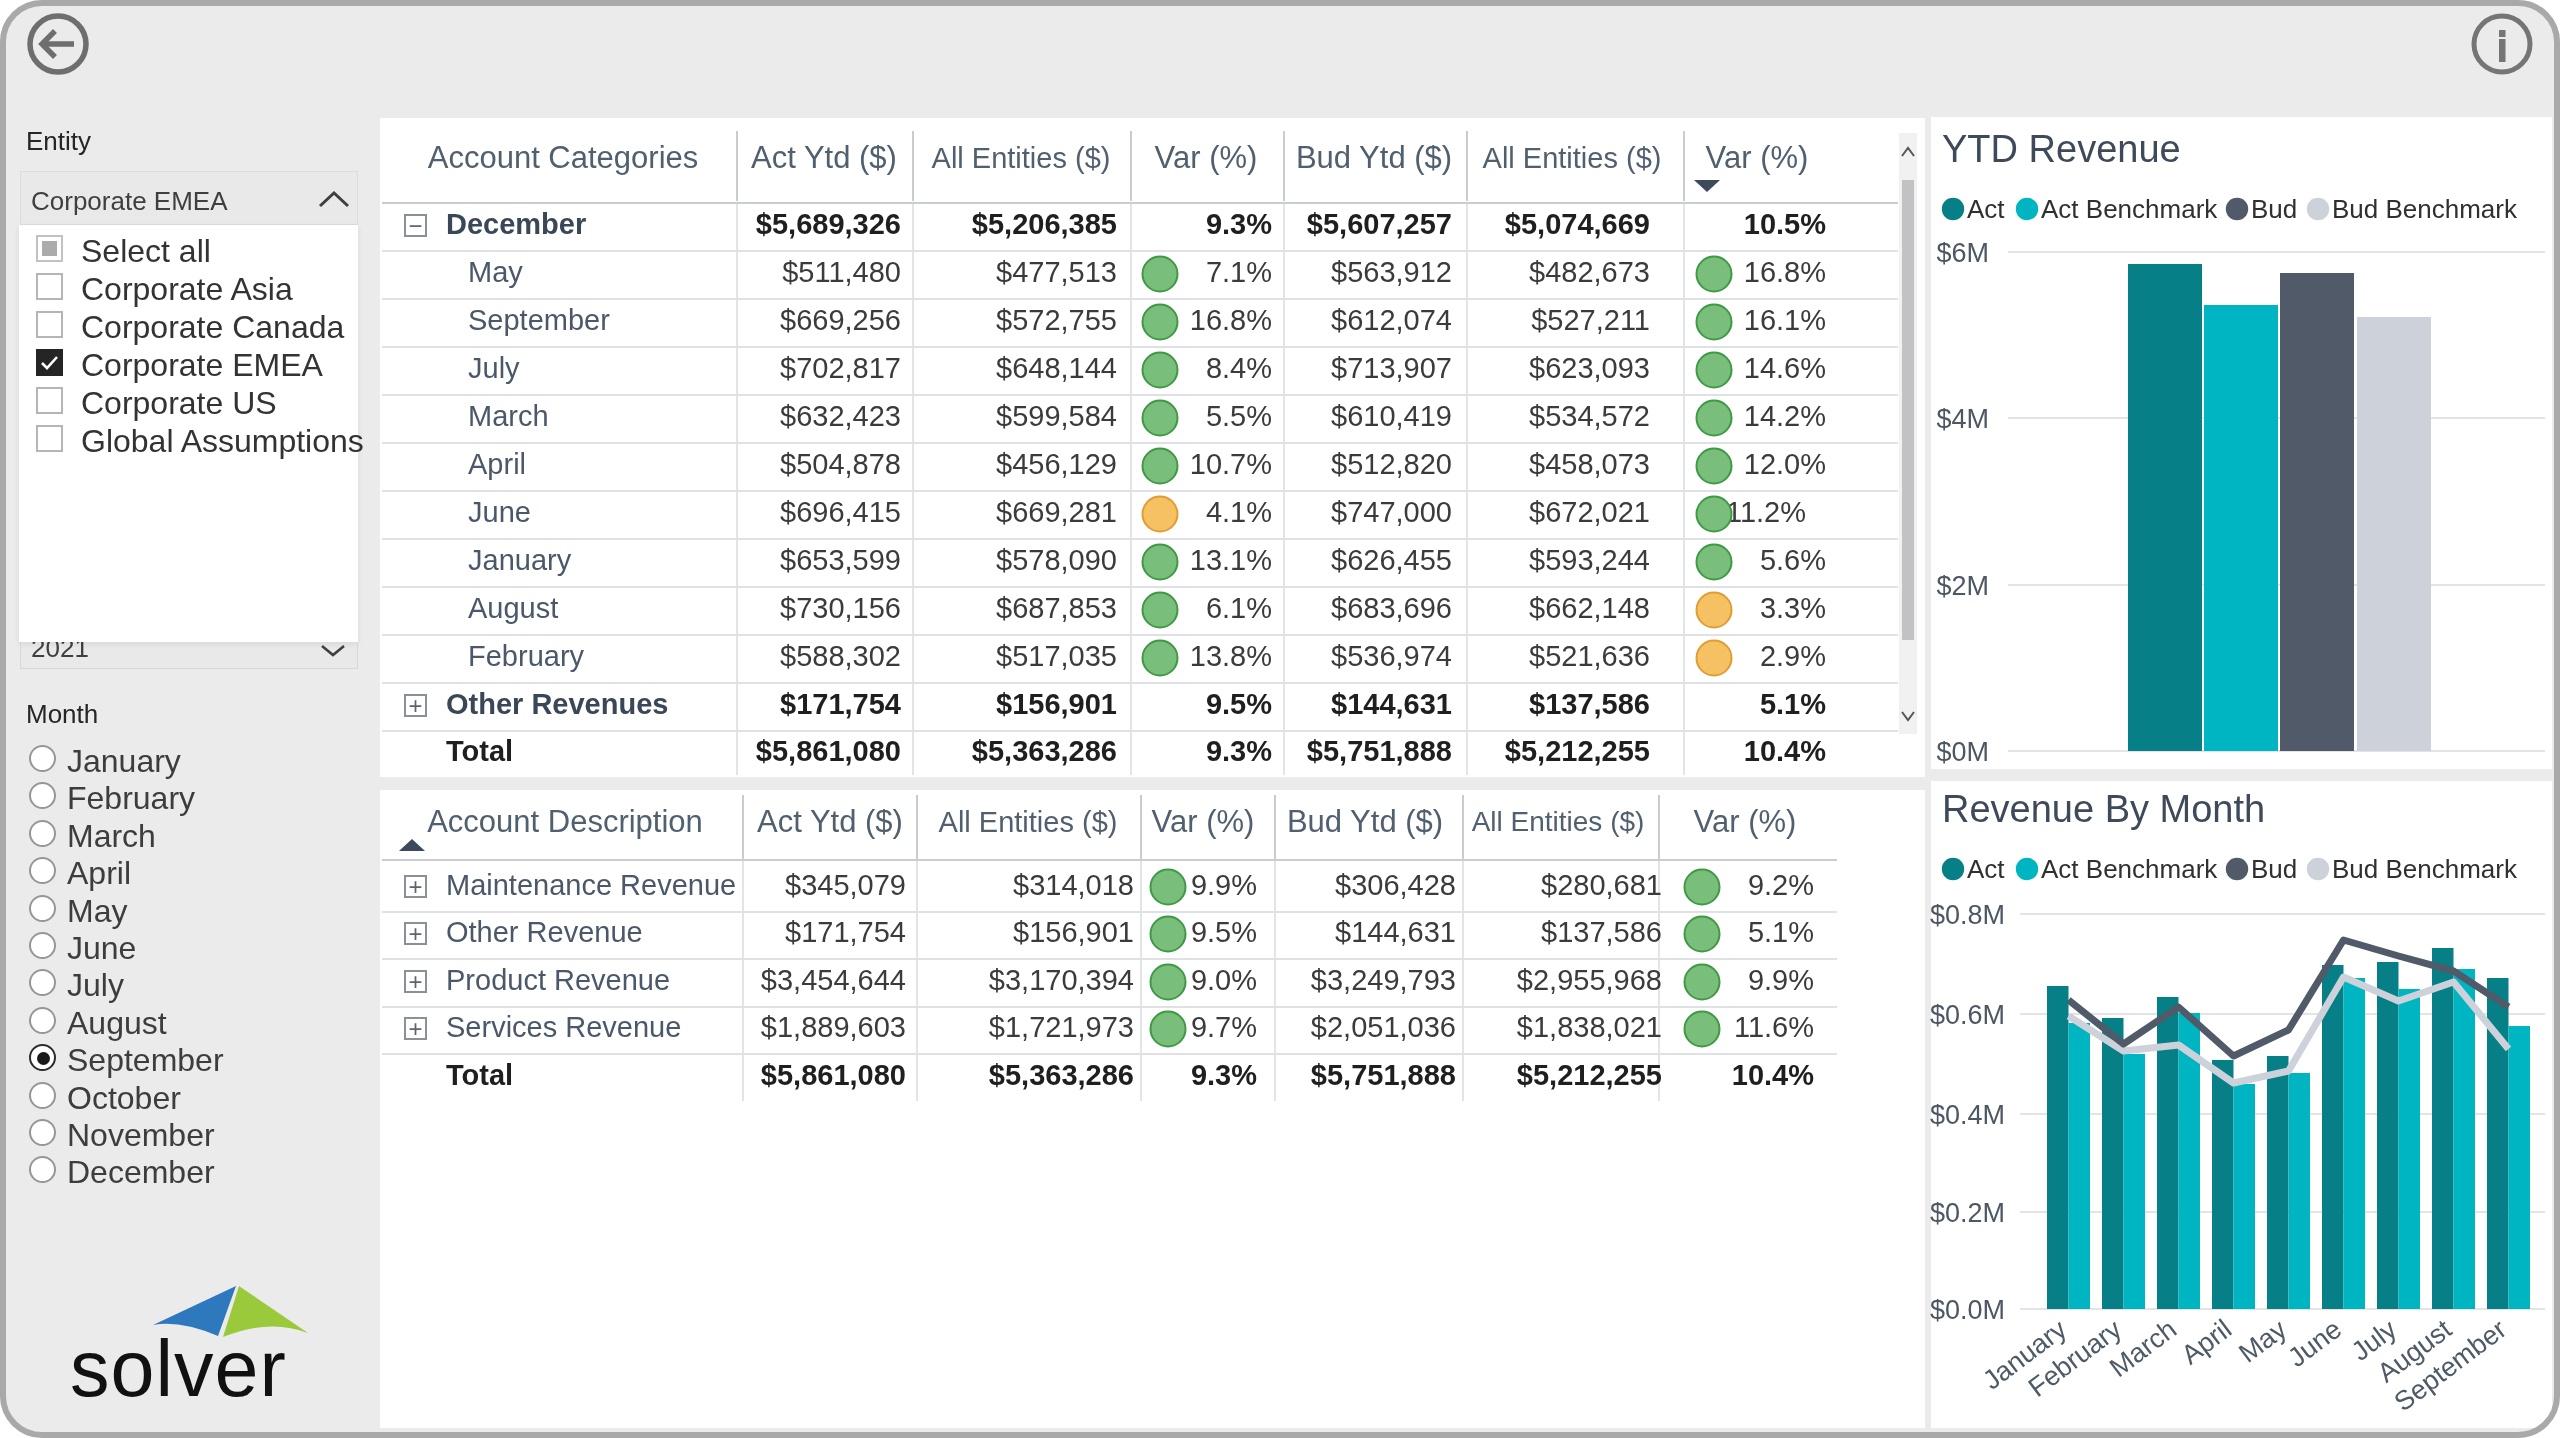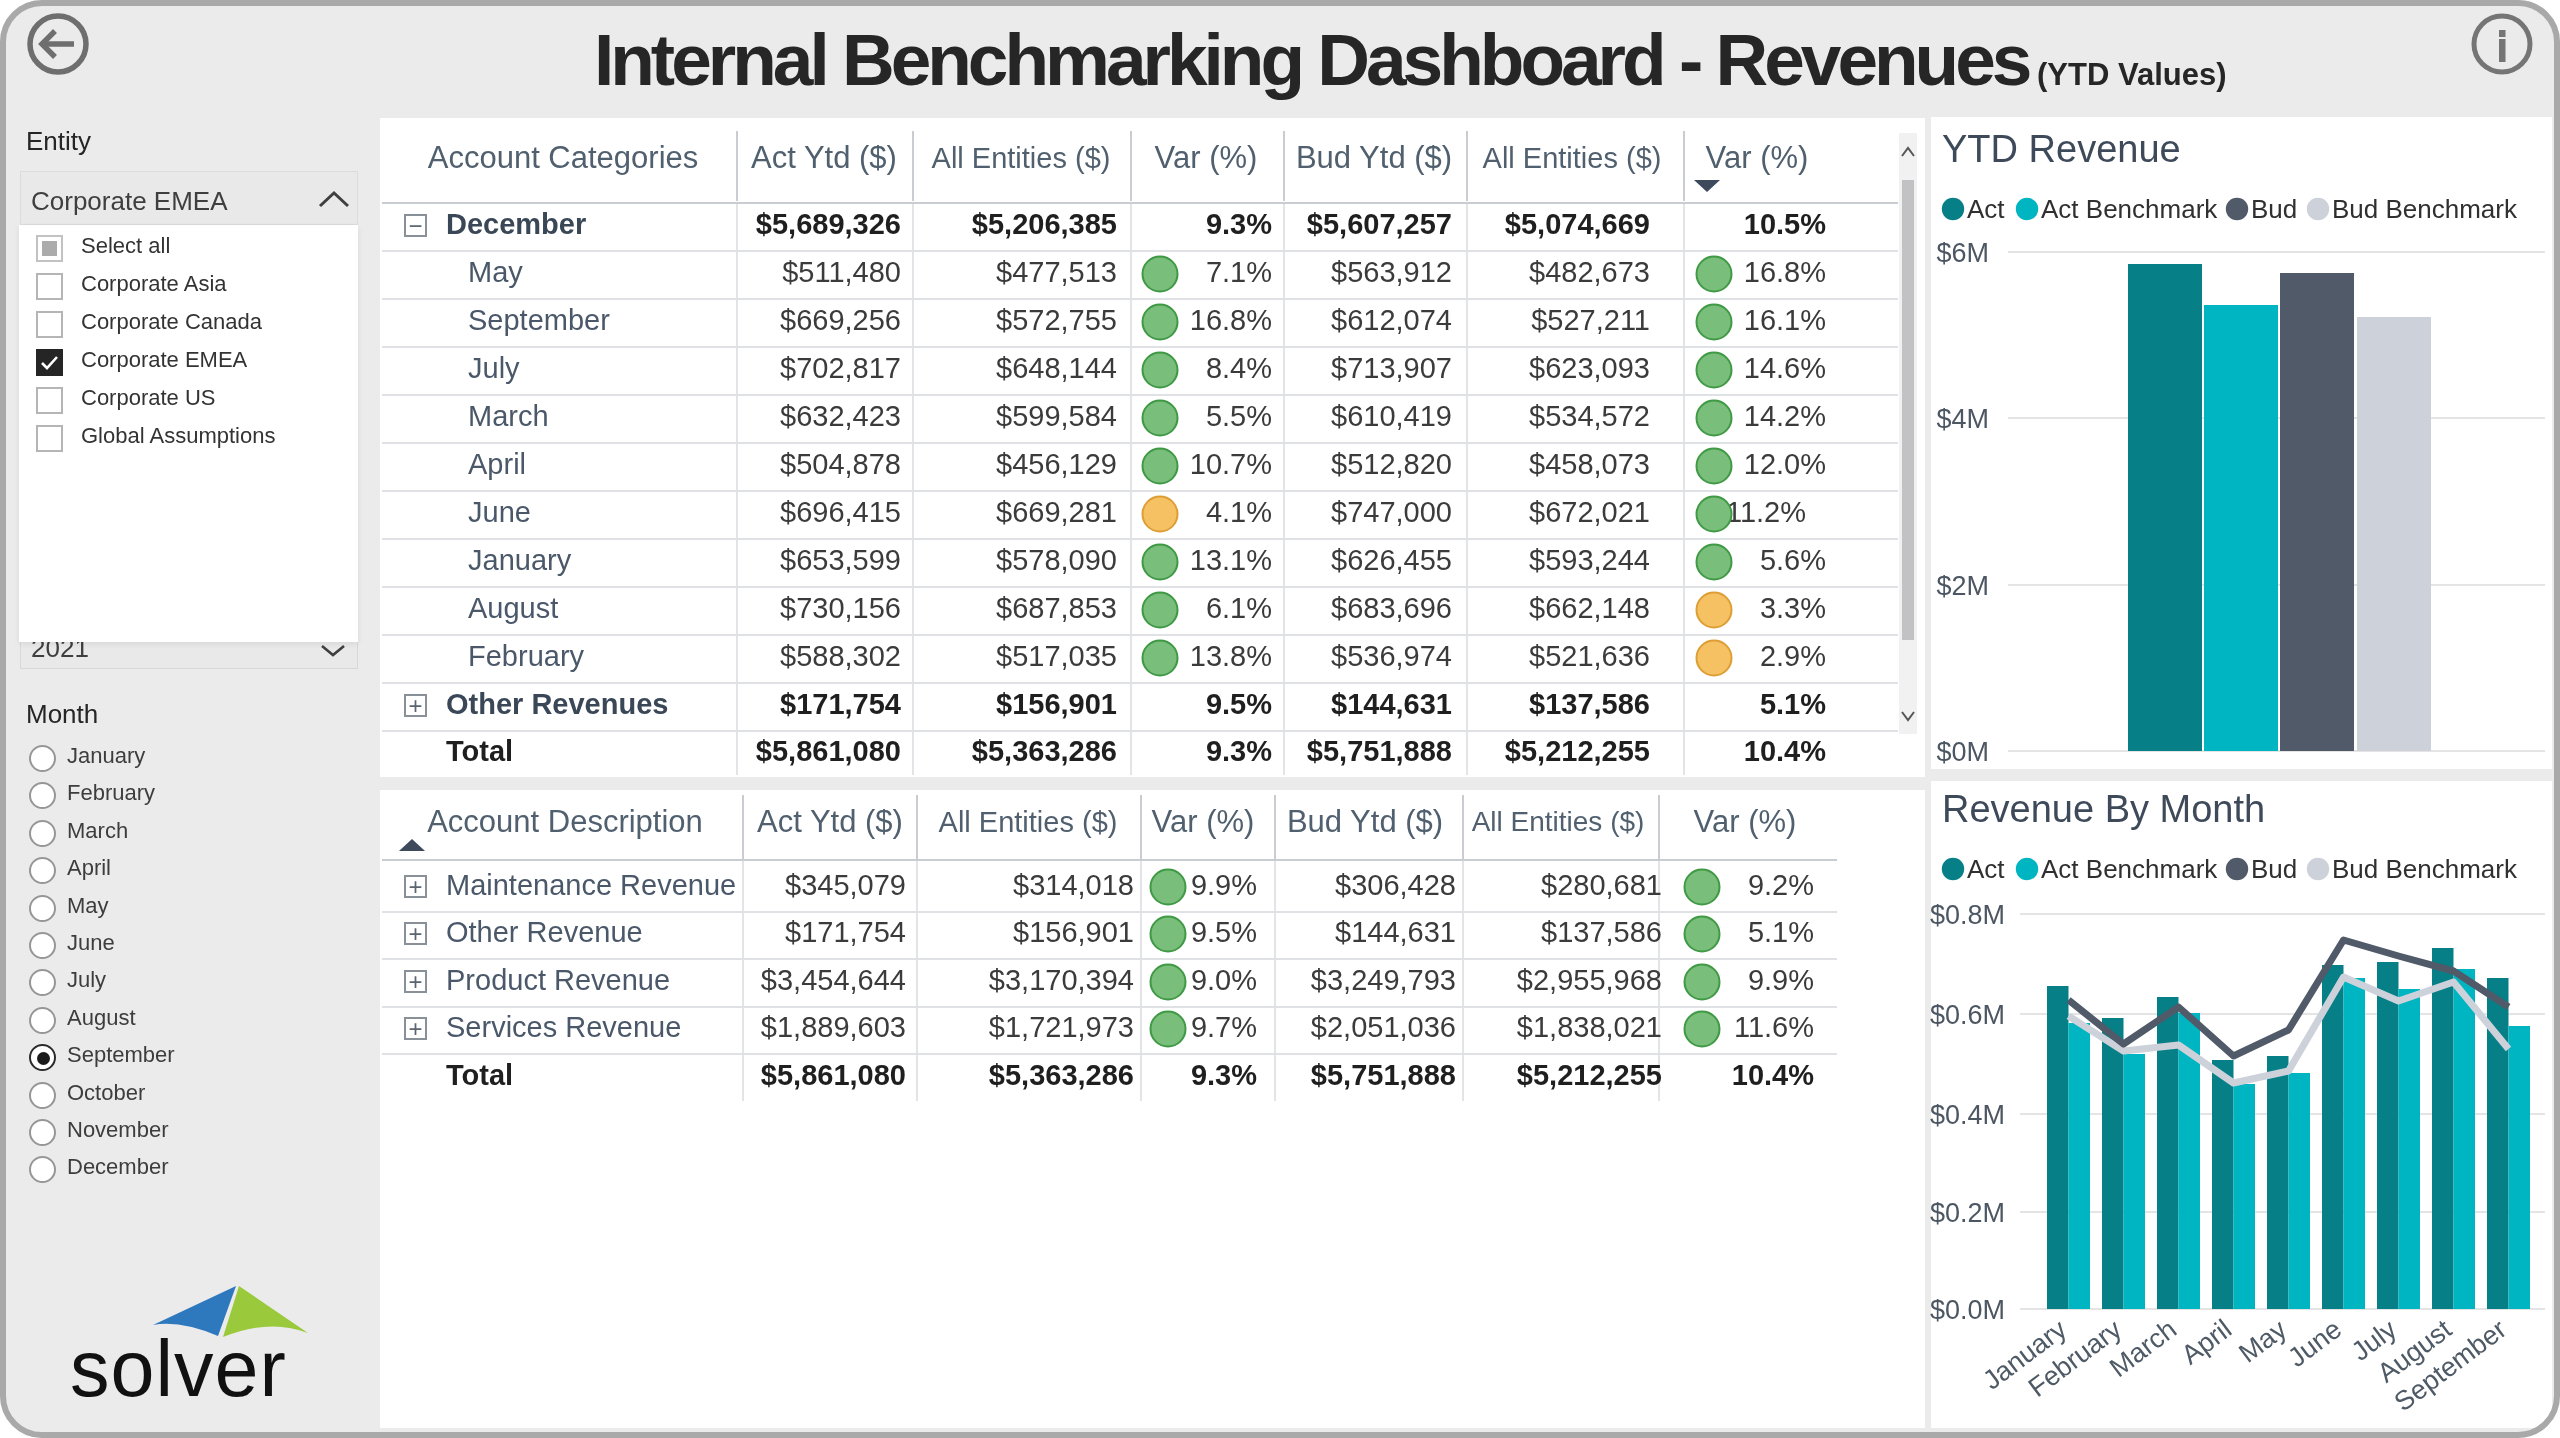--- a/index.html
+++ b/index.html
@@ -14,33 +14,32 @@
 .hdr { position:absolute; font-size:31px; color:#51606f; white-space:nowrap; transform:translate(-50%,-50%); }
 .vline { position:absolute; width:2px; background:#e3e4e7; }
 .hsep { position:absolute; height:2px; background:#e0e1e4; }
 .circ { position:absolute; width:37px; height:37px; border-radius:50%; transform:translate(-50%,-50%); }
 .cg { background:#79be7a; border:2.5px solid #3f9945; }
 .co { background:#f5c163; border:2.5px solid #dd9f35; }
 .ebox { position:absolute; width:23px; height:23px; border:2px solid #8a9097; background:#fff; }
 .ebox span { position:absolute; left:50%; top:50%; transform:translate(-50%,-54%); font-size:24px; color:#5a6570; line-height:0; }
 .cbx { position:absolute; z-index:5; width:27px; height:27px; border:2px solid #9a9a9a; background:#fff; }
 .rdo { position:absolute; width:27px; height:27px; border:2px solid #969696; border-radius:50%; background:#fff; }
-.sidetxt { position:absolute; z-index:5; font-size:22px; color:#333; white-space:nowrap; }
+.sidetxt { position:absolute; z-index:5; font-size:32px; color:#333; white-space:nowrap; }
 svg { position:absolute; overflow:visible; }
 </style></head><body>
 <div id="page">
     <div id="framebg"></div>
     <div id="frame"></div>
 
 <svg class="abs" style="left:26px;top:12px" width="64" height="64" viewBox="0 0 64 64">
  <circle cx="32" cy="32" r="28" fill="none" stroke="#6e6e6e" stroke-width="5.5"></circle>
  <line x1="16" y1="32" x2="48" y2="32" stroke="#6e6e6e" stroke-width="5.5"></line>
  <path d="M29 19 L16 32 L29 45" fill="none" stroke="#6e6e6e" stroke-width="5.5" stroke-linejoin="miter"></path>
 </svg>
-<div class="abs" style="left:594px;top:18px;width:1560px;font-size:73px;font-weight:bold;color:#262626;letter-spacing:-4px;white-space:nowrap">Internal Benchmarking Dashboard - Revenues<span style="font-size:31px;letter-spacing:0px;">&nbsp;(YTD Values)</span></div>
 <svg class="abs" style="left:2470px;top:12px" width="64" height="64" viewBox="0 0 64 64">
  <circle cx="32" cy="32" r="28" fill="none" stroke="#757575" stroke-width="5"></circle>
  <rect x="29" y="27" width="6.5" height="23" fill="#757575"></rect>
  <rect x="29" y="18" width="6.5" height="7" fill="#757575"></rect>
 </svg>
 
 <div class="abs" style="left:26px;top:126px;font-size:26px;color:#262626">Entity</div>
 <div class="abs" style="left:20px;top:171px;width:338px;height:54px;background:#e9e9e9;border:1px solid #dcdcdc"></div>
 <div class="abs" style="left:31px;top:186px;font-size:26px;color:#3f3f3f">Corporate EMEA</div>
 <svg class="abs" style="left:318px;top:190px" width="32" height="20" viewBox="0 0 32 20">

